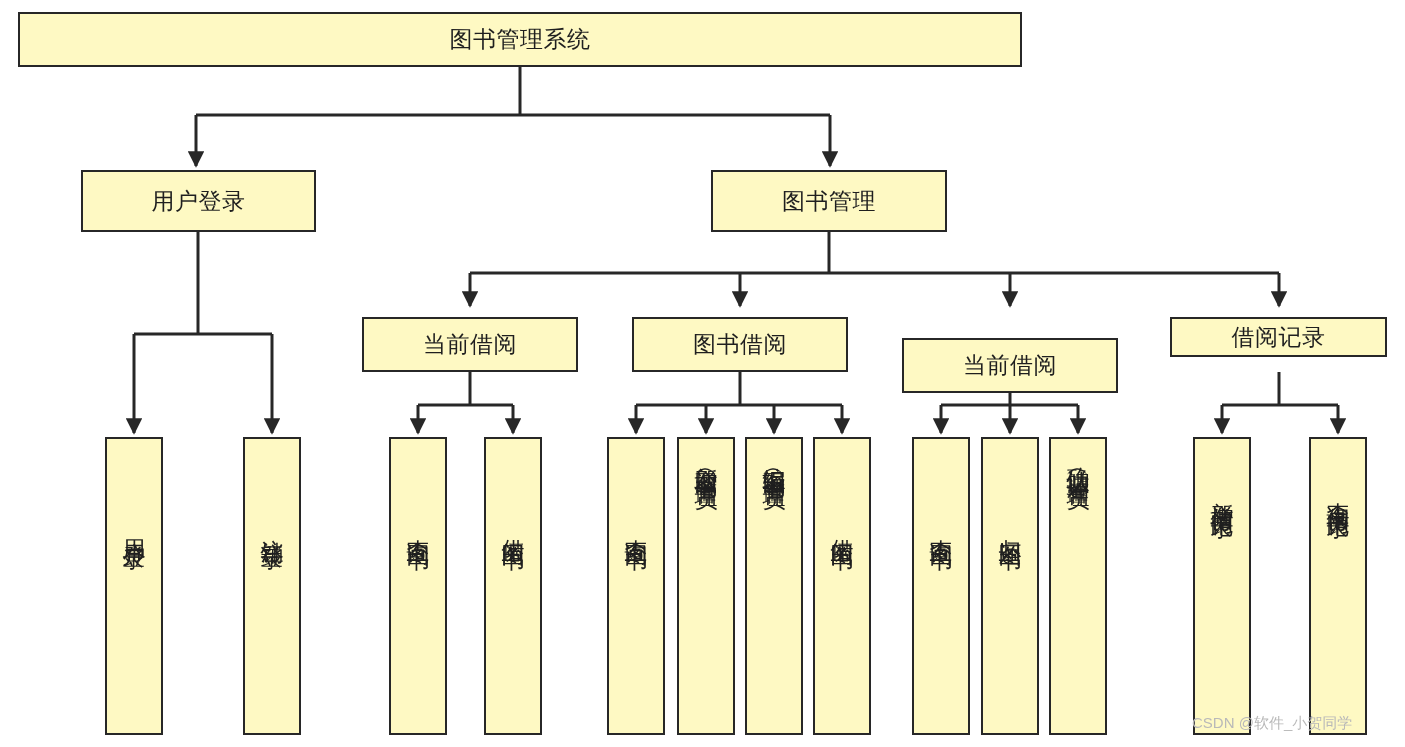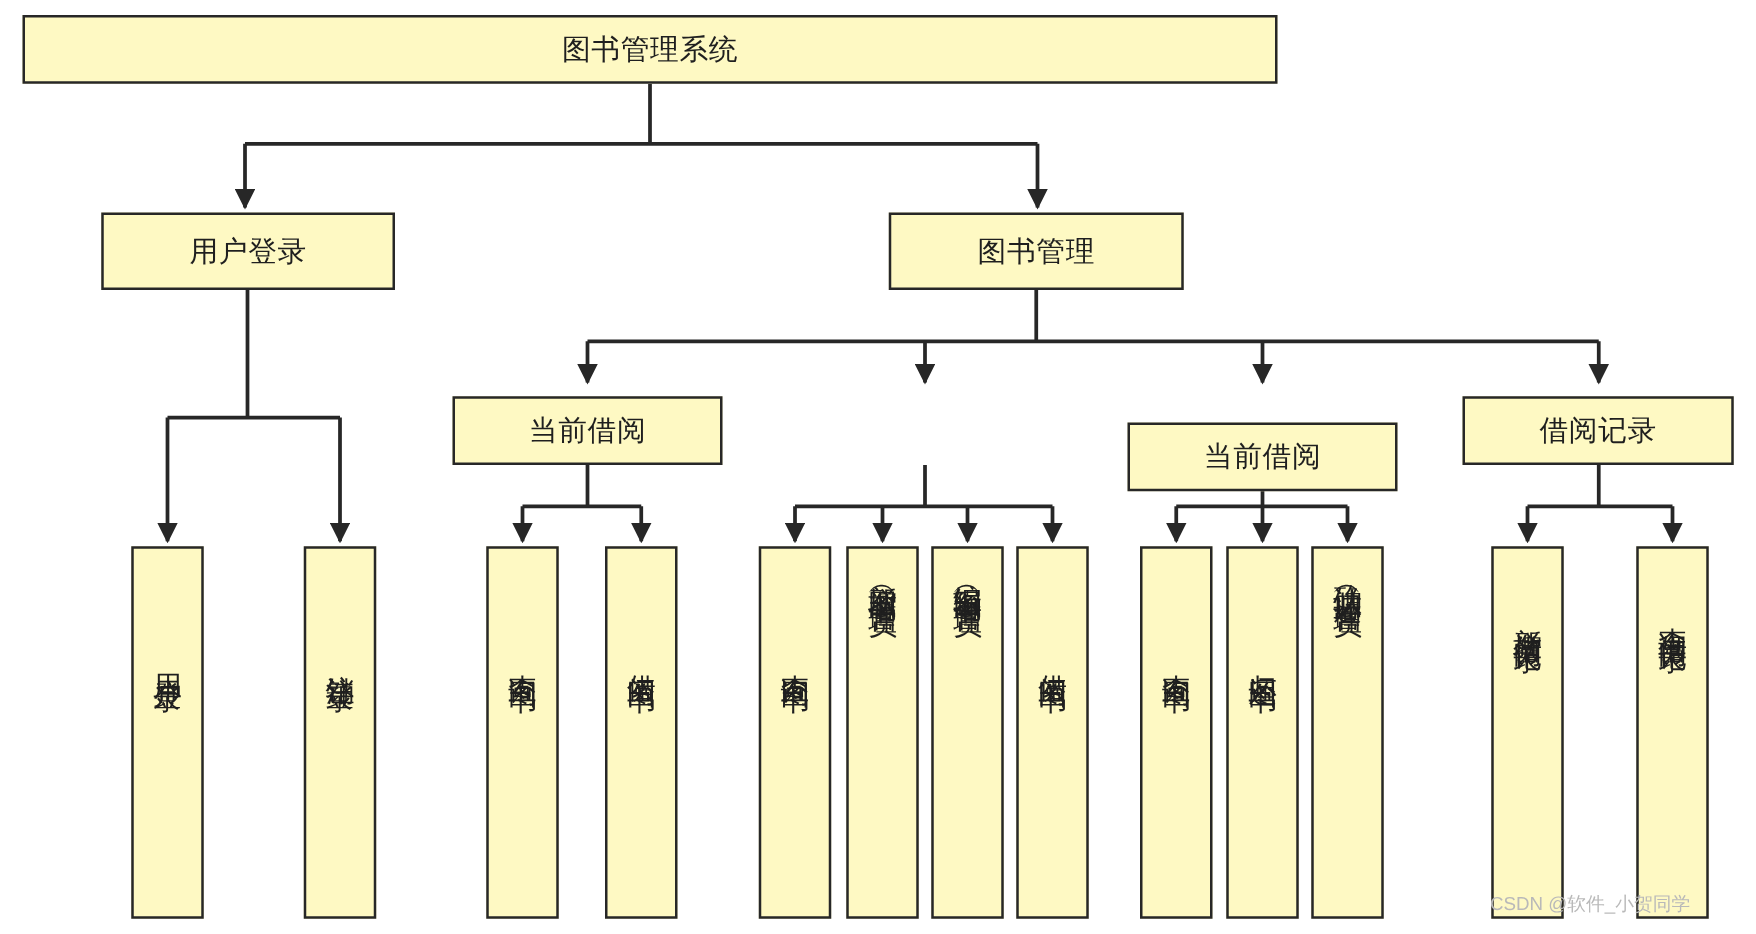--- a/index.html
+++ b/index.html
@@ -128,24 +128,27 @@
   <div class="node horizontal" style="left:81px; top:170px; width:235px; height:62px;">
     <span class="node-label">用户登录</span>
   </div>
   <div class="node horizontal" style="left:711px; top:170px; width:236px; height:62px;">
     <span class="node-label">图书管理</span>
   </div>
 
   <div class="node horizontal" style="left:362px; top:317px; width:216px; height:55px;">
     <span class="node-label">当前借阅</span>
   </div>
+  <div class="node horizontal" style="left:632px; top:317px; width:216px; height:55px;">
+    <span class="node-label">图书借阅</span>
+  </div>
   <div class="node horizontal" style="left:902px; top:317px; width:216px; height:55px;margin-top:21px;">
     <span class="node-label">当前借阅</span>
   </div>
-  <div class="node horizontal" style="left:1170px; top:317px; width:217px; height:55px;">
+  <div class="node horizontal" style="left:1170px; top:317px; width:217px; height:40px;">
     <span class="node-label">借阅记录</span>
   </div>
 
   <div class="node vertical" style="left:105px; top:437px; width:58px; height:298px; padding-top:82px;">
     <span class="node-label">用户登录</span>
   </div>
   <div class="node vertical" style="left:243px; top:437px; width:58px; height:298px; padding-top:82px;">
     <span class="node-label">注销登录</span>
   </div>
 

